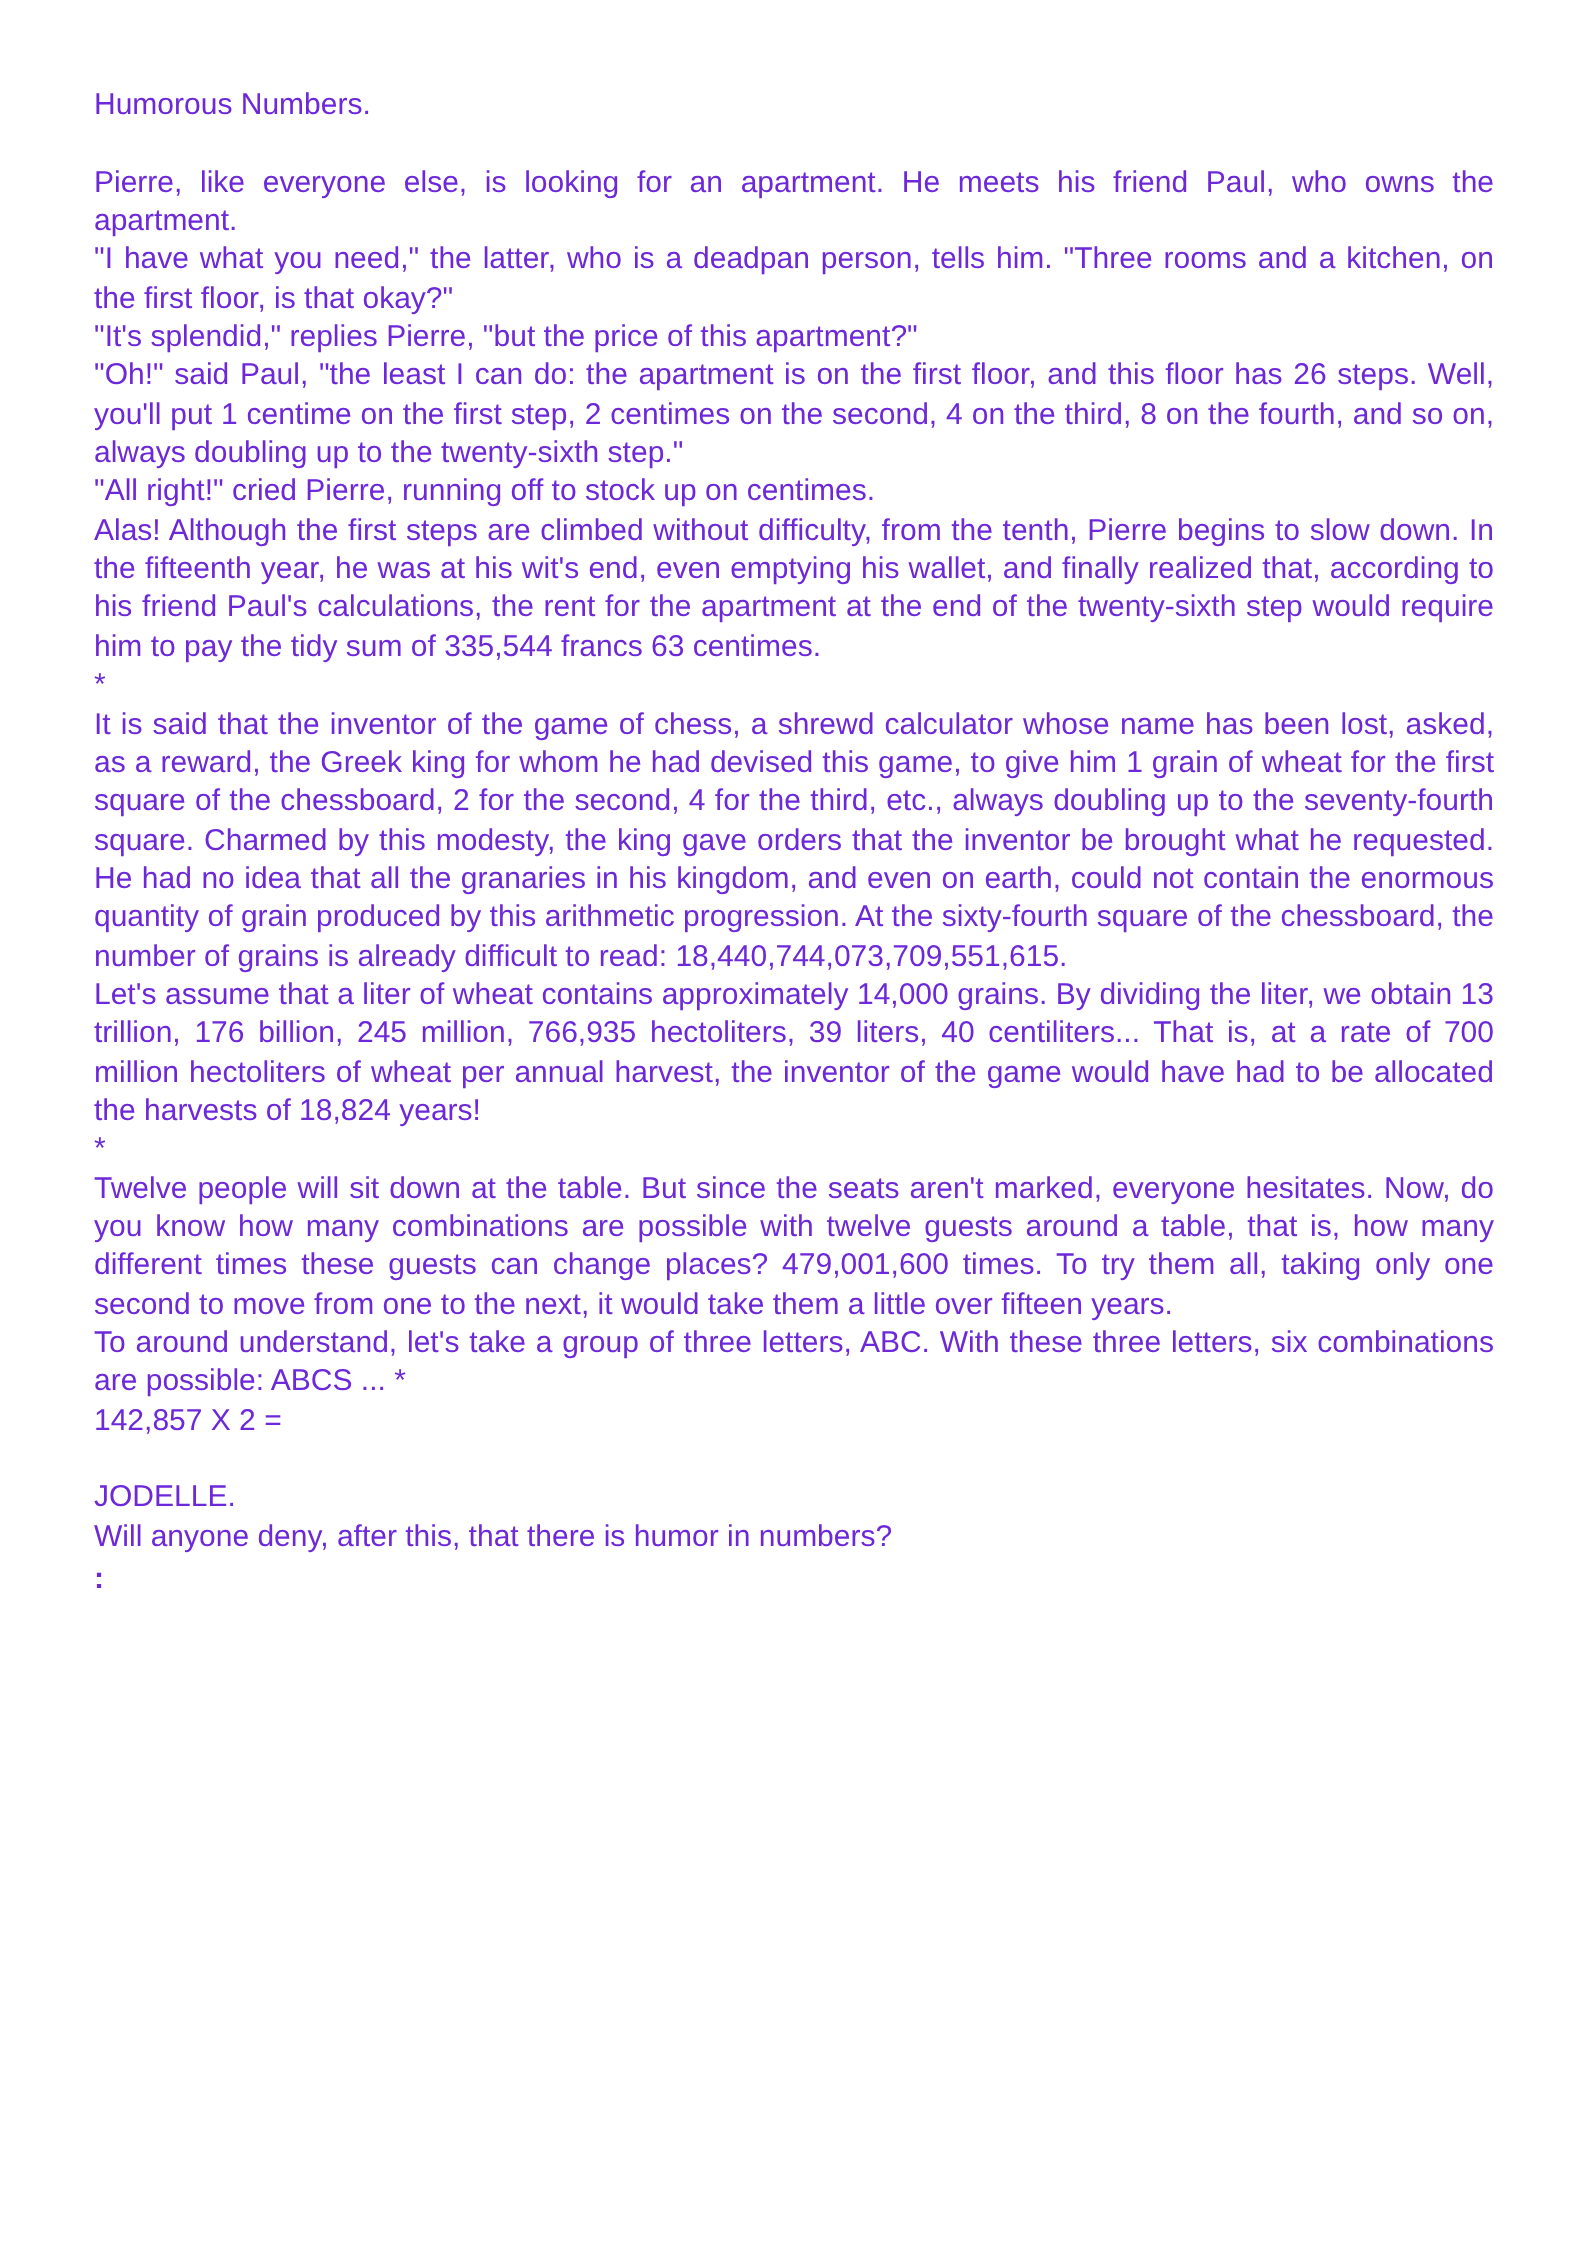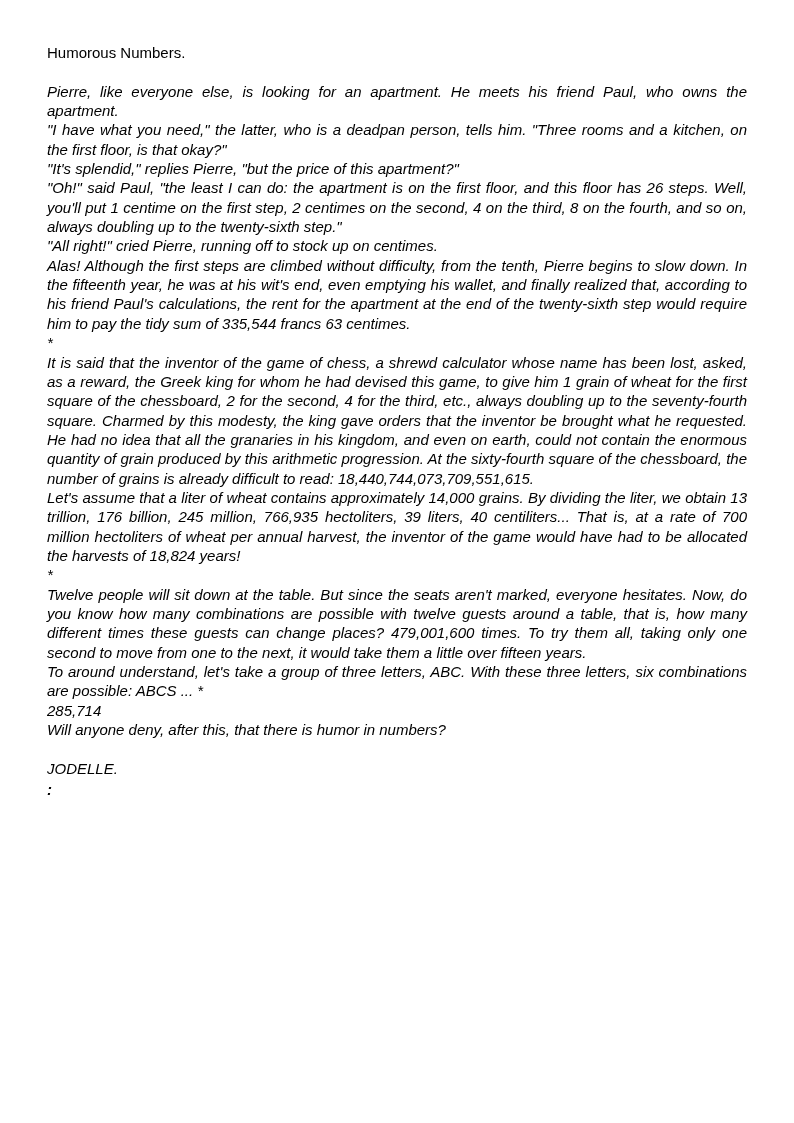--- a/index.html
+++ b/index.html
@@ -10,33 +10,32 @@
   .page {
     position: relative;
     width: 794px;
     height: 1123px;
     background: #ffffff;
     box-sizing: border-box;
     padding: 43px 47px 0 47px;
     font-family: "Liberation Sans", sans-serif;
     font-size: 15px;
     line-height: 19.35px;
-    color: #000000;
+    color: #6d28d9;
     overflow: hidden;
   }
   .title {
     margin: 0 0 19.35px 0;
     font-weight: 400;
     font-size: 15px;
   }
   .para {
     margin: 0;
     text-align: justify;
     text-justify: inter-word;
-    font-style: italic;
   }
   .para.single {
     text-align: left;
   }
   .sig {
     margin: 19.35px 0 0 0;
   }
   .closing {
     margin: 2px 0 0 0;
     font-weight: 700;
@@ -53,18 +52,18 @@
   <p class="para">"It's splendid," replies Pierre, "but the price of this apartment?"</p>
   <p class="para">"Oh!" said Paul, "the least I can do: the apartment is on the first floor, and this floor has 26 steps. Well, you'll put 1 centime on the first step, 2 centimes on the second, 4 on the third, 8 on the fourth, and so on, always doubling up to the twenty-sixth step."</p>
   <p class="para">"All right!" cried Pierre, running off to stock up on centimes.</p>
   <p class="para">Alas! Although the first steps are climbed without difficulty, from the tenth, Pierre begins to slow down. In the fifteenth year, he was at his wit's end, even emptying his wallet, and finally realized that, according to his friend Paul's calculations, the rent for the apartment at the end of the twenty-sixth step would require him to pay the tidy sum of 335,544 francs 63 centimes.</p>
   <p class="para single">*</p>
   <p class="para">It is said that the inventor of the game of chess, a shrewd calculator whose name has been lost, asked, as a reward, the Greek king for whom he had devised this game, to give him 1 grain of wheat for the first square of the chessboard, 2 for the second, 4 for the third, etc., always doubling up to the seventy-fourth square. Charmed by this modesty, the king gave orders that the inventor be brought what he requested. He had no idea that all the granaries in his kingdom, and even on earth, could not contain the enormous quantity of grain produced by this arithmetic progression. At the sixty-fourth square of the chessboard, the number of grains is already difficult to read: 18,440,744,073,709,551,615.</p>
   <p class="para">Let's assume that a liter of wheat contains approximately 14,000 grains. By dividing the liter, we obtain 13 trillion, 176 billion, 245 million, 766,935 hectoliters, 39 liters, 40 centiliters... That is, at a rate of 700 million hectoliters of wheat per annual harvest, the inventor of the game would have had to be allocated the harvests of 18,824 years!</p>
   <p class="para single">*</p>
   <p class="para">Twelve people will sit down at the table. But since the seats aren't marked, everyone hesitates. Now, do you know how many combinations are possible with twelve guests around a table, that is, how many different times these guests can change places? 479,001,600 times. To try them all, taking only one second to move from one to the next, it would take them a little over fifteen years.</p>
   <p class="para">To around understand, let's take a group of three letters, ABC. With these three letters, six combinations are possible: ABCS ... *</p>
-  <p class="para single">285,714</p>
+  <p class="para single">142,857 X 2 =</p>
+  <p class="para single sig">JODELLE.</p>
+
   <p class="para">Will anyone deny, after this, that there is humor in numbers?</p>
-
-  <p class="para single sig">JODELLE.</p>
   <p class="para single closing">:</p>
 </div>
 
 </body></html>

